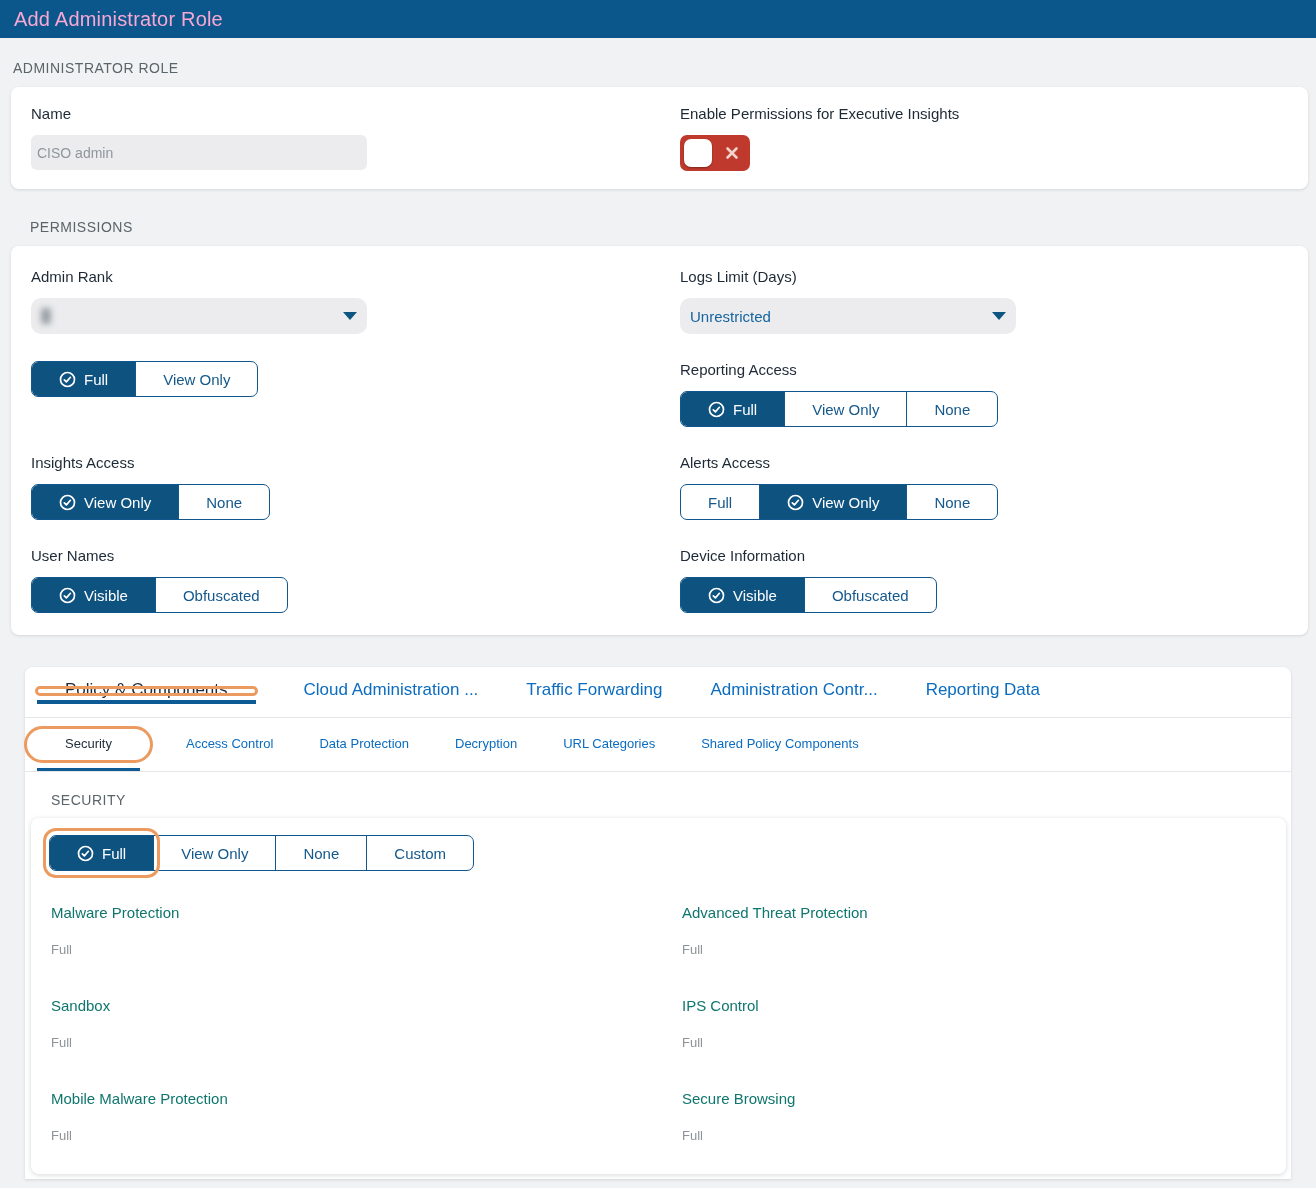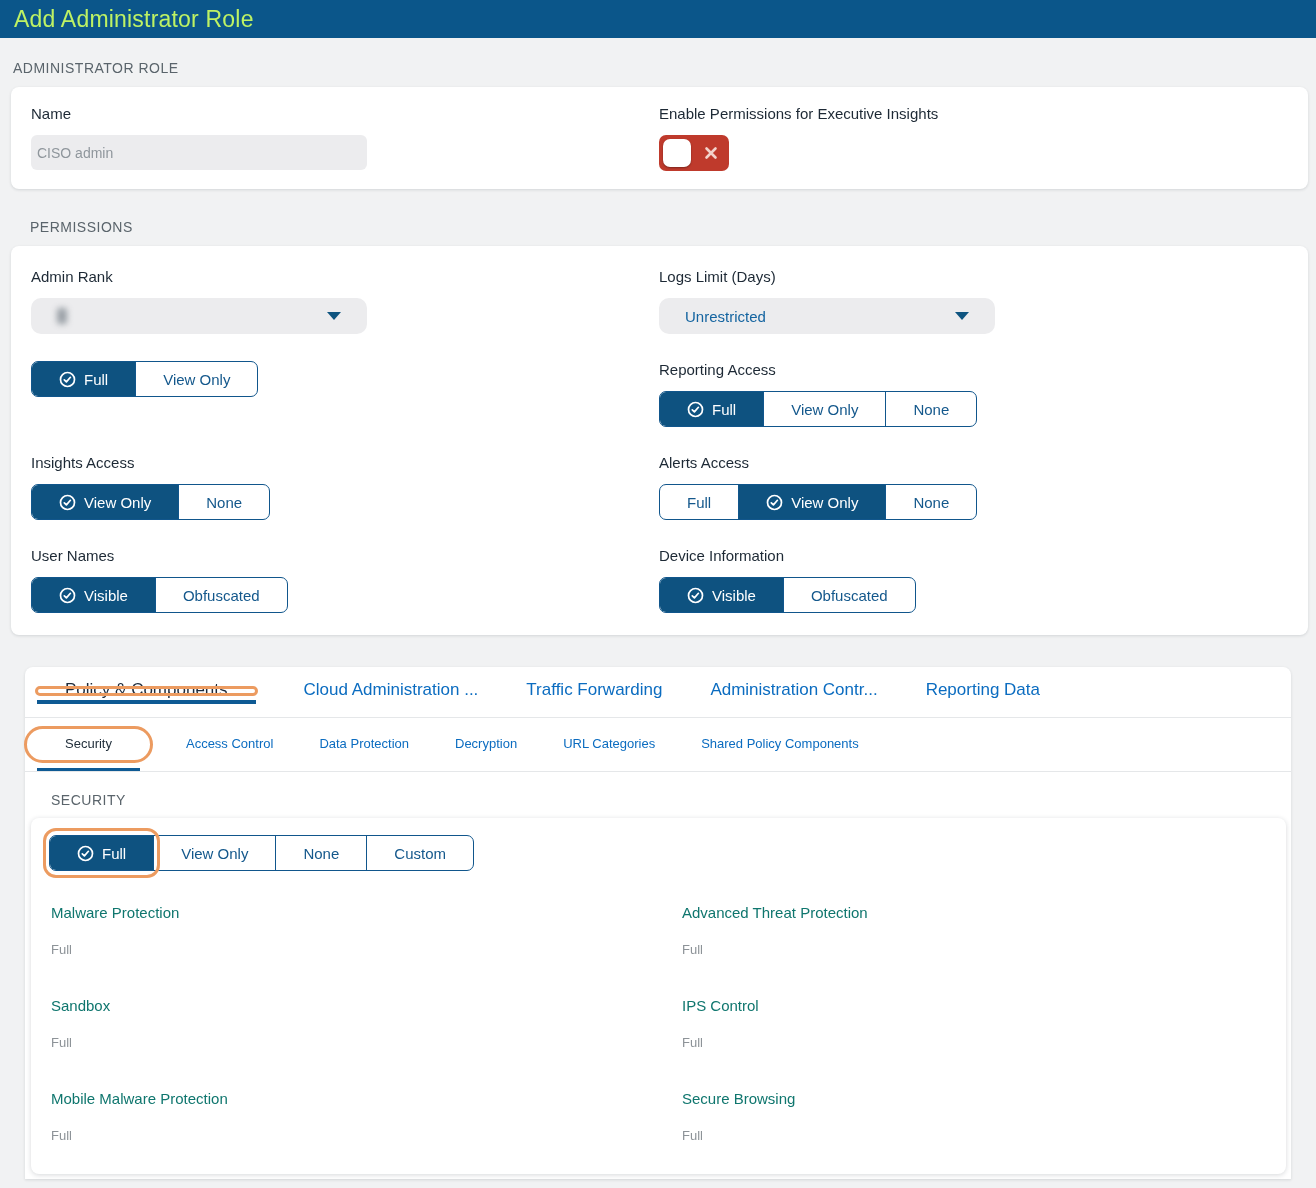--- a/index.html
+++ b/index.html
@@ -13,40 +13,40 @@
   }
   *{box-sizing:border-box}
   html,body{margin:0;padding:0}
   body{
     width:1316px;height:1188px;overflow:hidden;
     background:#f1f2f3;
     font-family:"Liberation Sans",sans-serif;
     -webkit-font-smoothing:antialiased;
   }
   .header{height:38px;background:var(--c-header);display:flex;align-items:center;padding:0 14px}
-  .header .title{color:#bef264;font-size:23px;font-weight:500;letter-spacing:.2px}
+  .header .title{color:#f9a8d4;font-size:20px;font-weight:500;letter-spacing:.2px}
 
   .section-label{font-size:14px;color:#5a646b;letter-spacing:.5px;margin:22px 0 11px 13px}
   .section-label.tight{margin:30px 0 11px 30px}
 
   .card{background:#fff;border-radius:8px;box-shadow:0 1px 3px rgba(30,40,50,.14);
         margin-left:11px;width:1297px;padding:18px 20px}
-  .cols{display:grid;grid-template-columns:608px 1fr;column-gap:20px}
+  .cols{display:grid;grid-template-columns:608px 1fr;column-gap:41px}
 
   .flabel{font-size:15px;font-weight:500;color:#1d2935;margin-bottom:13px}
   .input{width:336px;height:35px;background:#ececee;border:none;border-radius:6px;
          padding:0 6px;font-size:14px;color:#8f969c;font-family:inherit;outline:none}
 
   .toggle{width:70px;height:36px;background:var(--c-red);border-radius:7px;position:relative;cursor:pointer}
   .knob{position:absolute;left:4px;top:4px;width:28px;height:28px;background:#fff;border-radius:7px;
         box-shadow:0 1px 2px rgba(0,0,0,.35)}
   .x-icon{position:absolute;right:9px;top:9px;width:18px;height:18px;display:block}
 
   .select{width:336px;height:36px;background:#ececee;border-radius:10px;display:flex;align-items:center;
-          justify-content:space-between;padding:0 26px;cursor:pointer}
+          justify-content:space-between;padding:0 10px;cursor:pointer}
   .select .val{font-size:15px;color:#1464a0}
   .caret{width:0;height:0;border-left:7px solid transparent;border-right:7px solid transparent;
          border-top:8px solid #0e5480}
   .blur-blob{width:10px;height:16px;background:#55616b;filter:blur(3px);opacity:.55;border-radius:2px}
 
   .field{margin-bottom:27px}
   .field.last{margin-bottom:2px}
 
   .seg-group{display:inline-flex;height:36px;border:1px solid var(--c-seg-border);border-radius:7px;background:#fff}
   .seg-opt{display:flex;align-items:center;justify-content:center;padding:0 27px;font-size:15px;font-weight:500;

